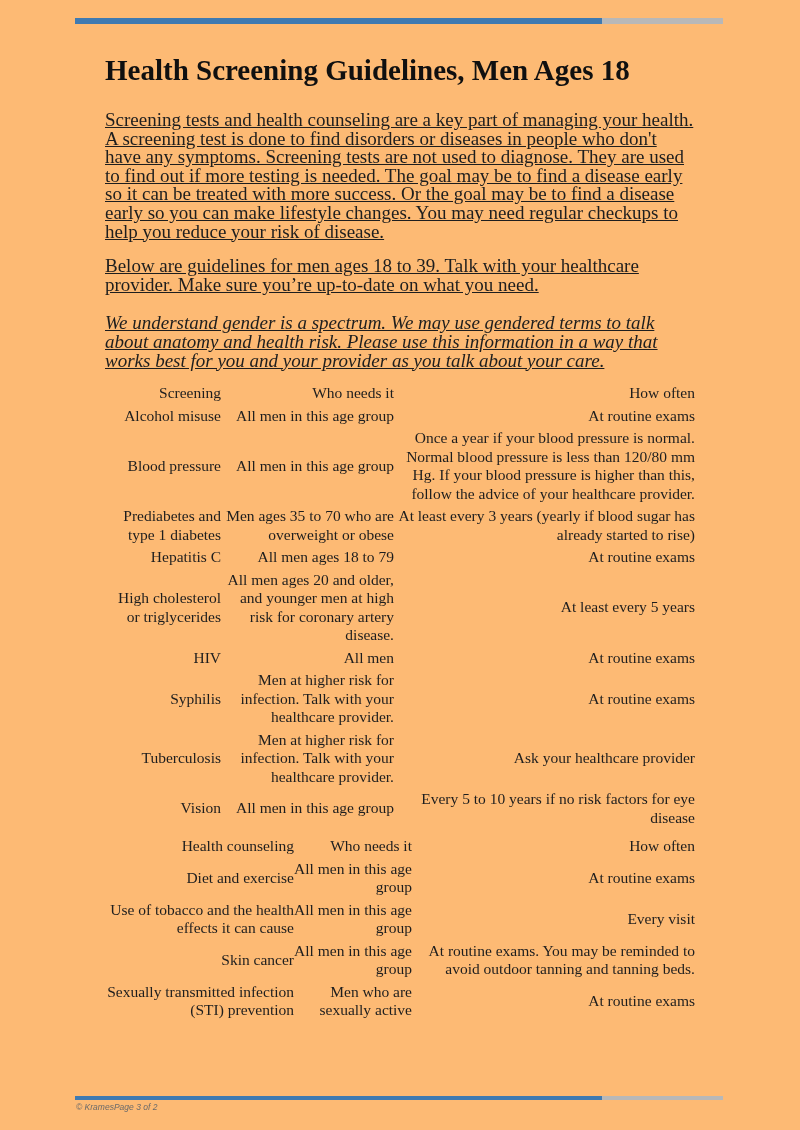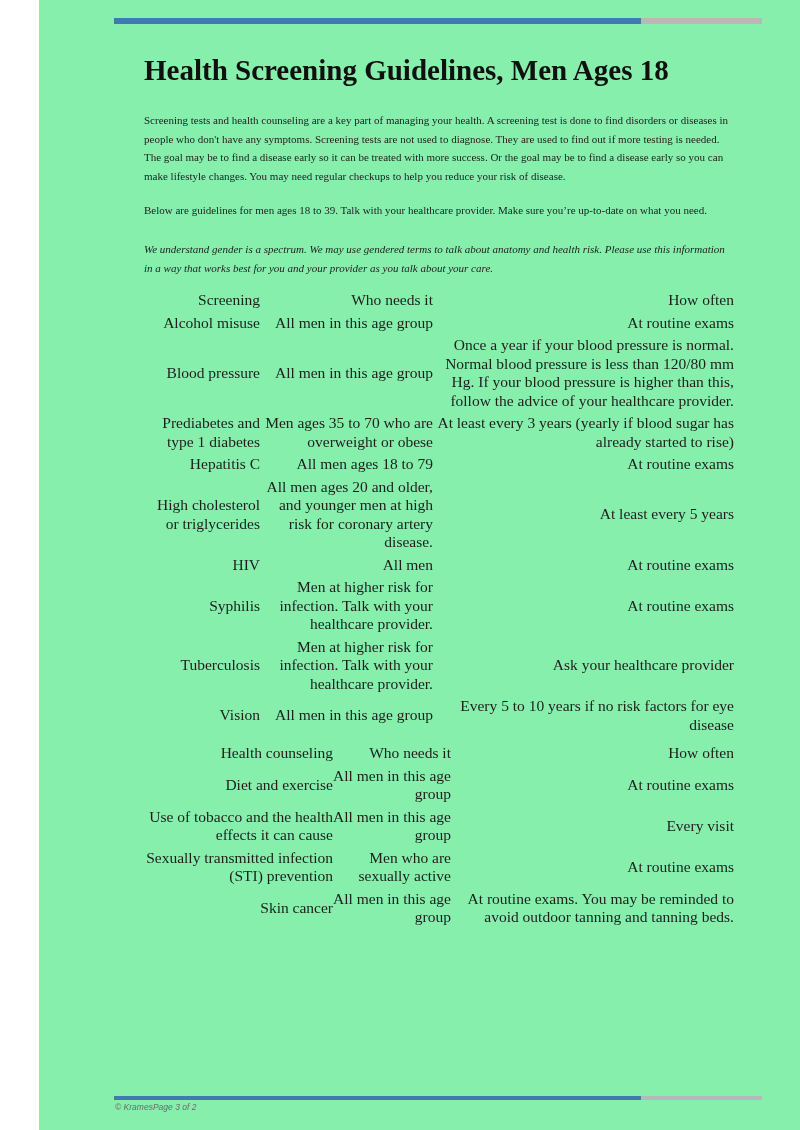--- a/index.html
+++ b/index.html
@@ -4,41 +4,41 @@
 <style>
   * { box-sizing: border-box; }
   html, body { margin: 0; padding: 0; }
   body {
     width: 800px; height: 1130px;
     background: #ffffff;
     position: relative;
     font-family: "Liberation Serif", serif;
     color: #1e1e1e;
   }
-  .page { position: absolute; inset: 0; background: #86efac; overflow: hidden; margin-left: 39px; }
+  .page { position: absolute; inset: 0; background: #fdba74; overflow: hidden; }
 
   
   .accent-bar { position: absolute; left: 75px; width: 648px; display: flex; }
   .accent-bar .seg-blue { width: 527px; height: 100%; background: #3f7ab1; }
   .accent-bar .seg-gray { width: 121px; height: 100%; background: #b8b8b8; }
   .bar-top { top: 18px; height: 6px; }
   .bar-bottom { top: 1096px; height: 4px; }
 
   
   .content { position: absolute; left: 105px; top: 0; width: 592px; }
 
   h1.doc-title {
     margin: 54px 0 0 0;
     font-size: 29px; line-height: 33px; font-weight: bold; color: #101010;
   }
   h1.doc-title span { display: block; }
 
   p.body-par {
     margin: 16px 0 0 0;
-    font-size: 11px; line-height: 18.6px;
+    font-size: 19px; line-height: 18.6px; text-decoration: underline;
   }
   p.first-par { margin-top: 24px; }
   p.disclaimer { margin-top: 20px; font-style: italic; }
 
   table.guidelines {
     border-collapse: separate;
     border-spacing: 0 4px;
     font-size: 15.5px; line-height: 18.5px;
     table-layout: fixed;
   }
@@ -159,28 +159,28 @@
         <td>Diet and exercise</td>
         <td>All men in this age group</td>
         <td>At routine exams</td>
       </tr>
       <tr>
         <td>Use of tobacco and the health effects it can cause</td>
         <td>All men in this age group</td>
         <td>Every visit</td>
       </tr>
       <tr>
+        <td>Skin cancer</td>
+        <td>All men in this age group</td>
+        <td>At routine exams. You may be reminded to avoid outdoor tanning and tanning beds.</td>
+      </tr>
+      <tr>
         <td>Sexually transmitted infection (STI) prevention</td>
         <td>Men who are sexually active</td>
         <td>At routine exams</td>
-      </tr>
-      <tr>
-        <td>Skin cancer</td>
-        <td>All men in this age group</td>
-        <td>At routine exams. You may be reminded to avoid outdoor tanning and tanning beds.</td>
       </tr>
     </tbody>
       </table>
 
   </div>
 
   <div class="accent-bar bar-bottom">
     <div class="seg-blue"></div>
     <div class="seg-gray"></div>
   </div>

